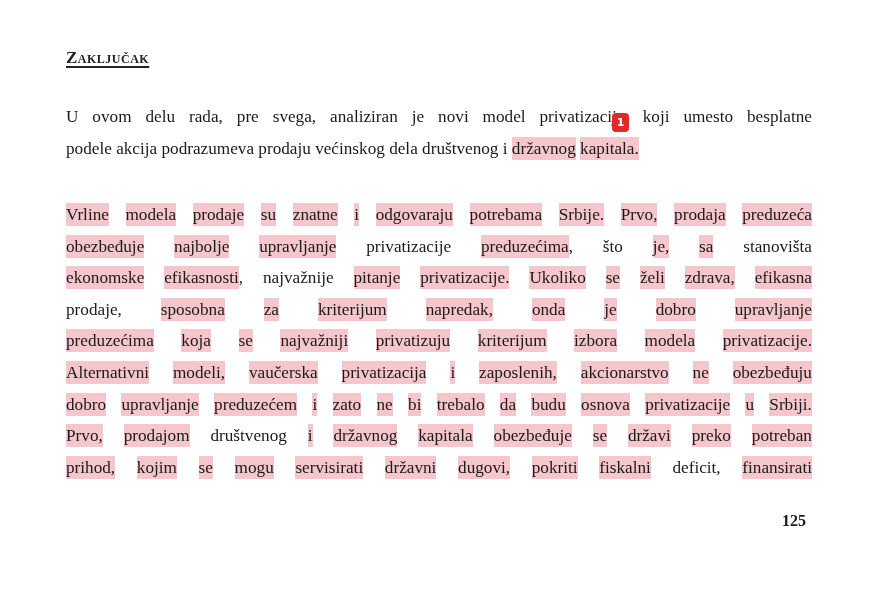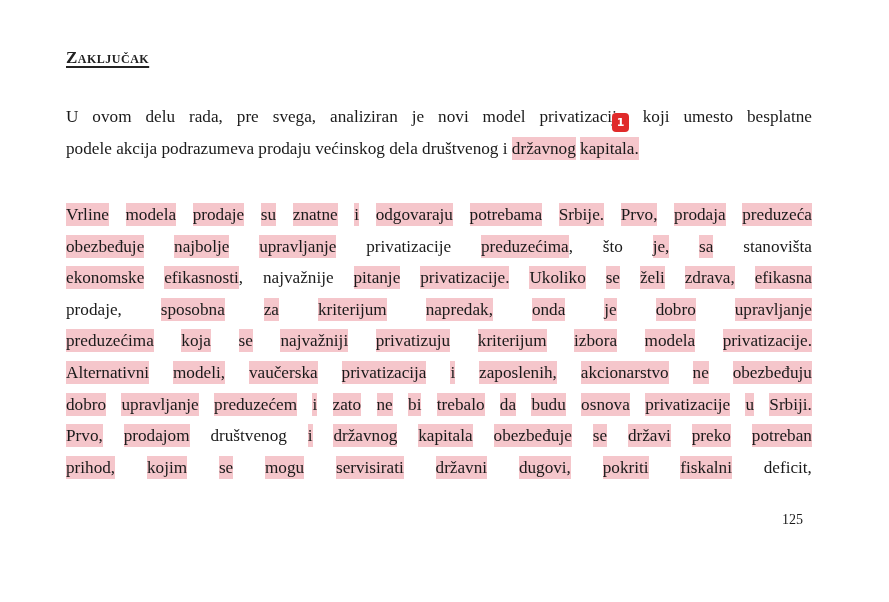--- a/index.html
+++ b/index.html
@@ -12,21 +12,21 @@
     .para { position: absolute; left: 66px; width: 746px; font-size: 17.2px; }
     .line { height: 31.6px; line-height: 31.6px; white-space: nowrap; display: flex; }
     .line.justify { justify-content: space-between; }
     .line.left { justify-content: flex-start; align-items: center; }
     .line.left .seg { margin-right: 4.3px; }
     .seg { display: inline-block; }
     .hl { background: #f5c6cb; padding: 2px 0; line-height: 22px; }
     .badge { position: absolute; left: 612px; top: 109px; width: 17px; height: 19px;
              background: #e02a2a; border-radius: 4px; color: #fff; font-family: "DejaVu Sans", sans-serif;
              font-size: 11px; font-weight: bold; text-align: center; line-height: 19px; cursor: pointer; }
-    .pagenum { position: absolute; left: 782px; top: 508px; font-size: 14px; }
+    .pagenum { position: absolute; left: 782px; top: 508px; font-size: 16px; font-weight: bold; }
   </style>
 </head>
 <body>
 
 <div class="page">
   <div class="heading">Zaključak</div>
 
   <div class="para" id="p1" style="top:97px;">
       <div class="line justify">
         <span class="seg"><span>U</span></span>
@@ -161,19 +161,20 @@
         <span class="seg"><span class="hl">prihod,</span></span>
         <span class="seg"><span class="hl">kojim</span></span>
         <span class="seg"><span class="hl">se</span></span>
         <span class="seg"><span class="hl">mogu</span></span>
         <span class="seg"><span class="hl">servisirati</span></span>
         <span class="seg"><span class="hl">državni</span></span>
         <span class="seg"><span class="hl">dugovi,</span></span>
         <span class="seg"><span class="hl">pokriti</span></span>
         <span class="seg"><span class="hl">fiskalni</span></span>
         <span class="seg"><span>deficit,</span></span>
+        <span class="seg"><span class="hl">finansirati</span></span>
       </div>
     </div>
 
   <div class="badge">1</div>
 
   <div class="pagenum">125</div>
 </div>
 
 </body></html>

